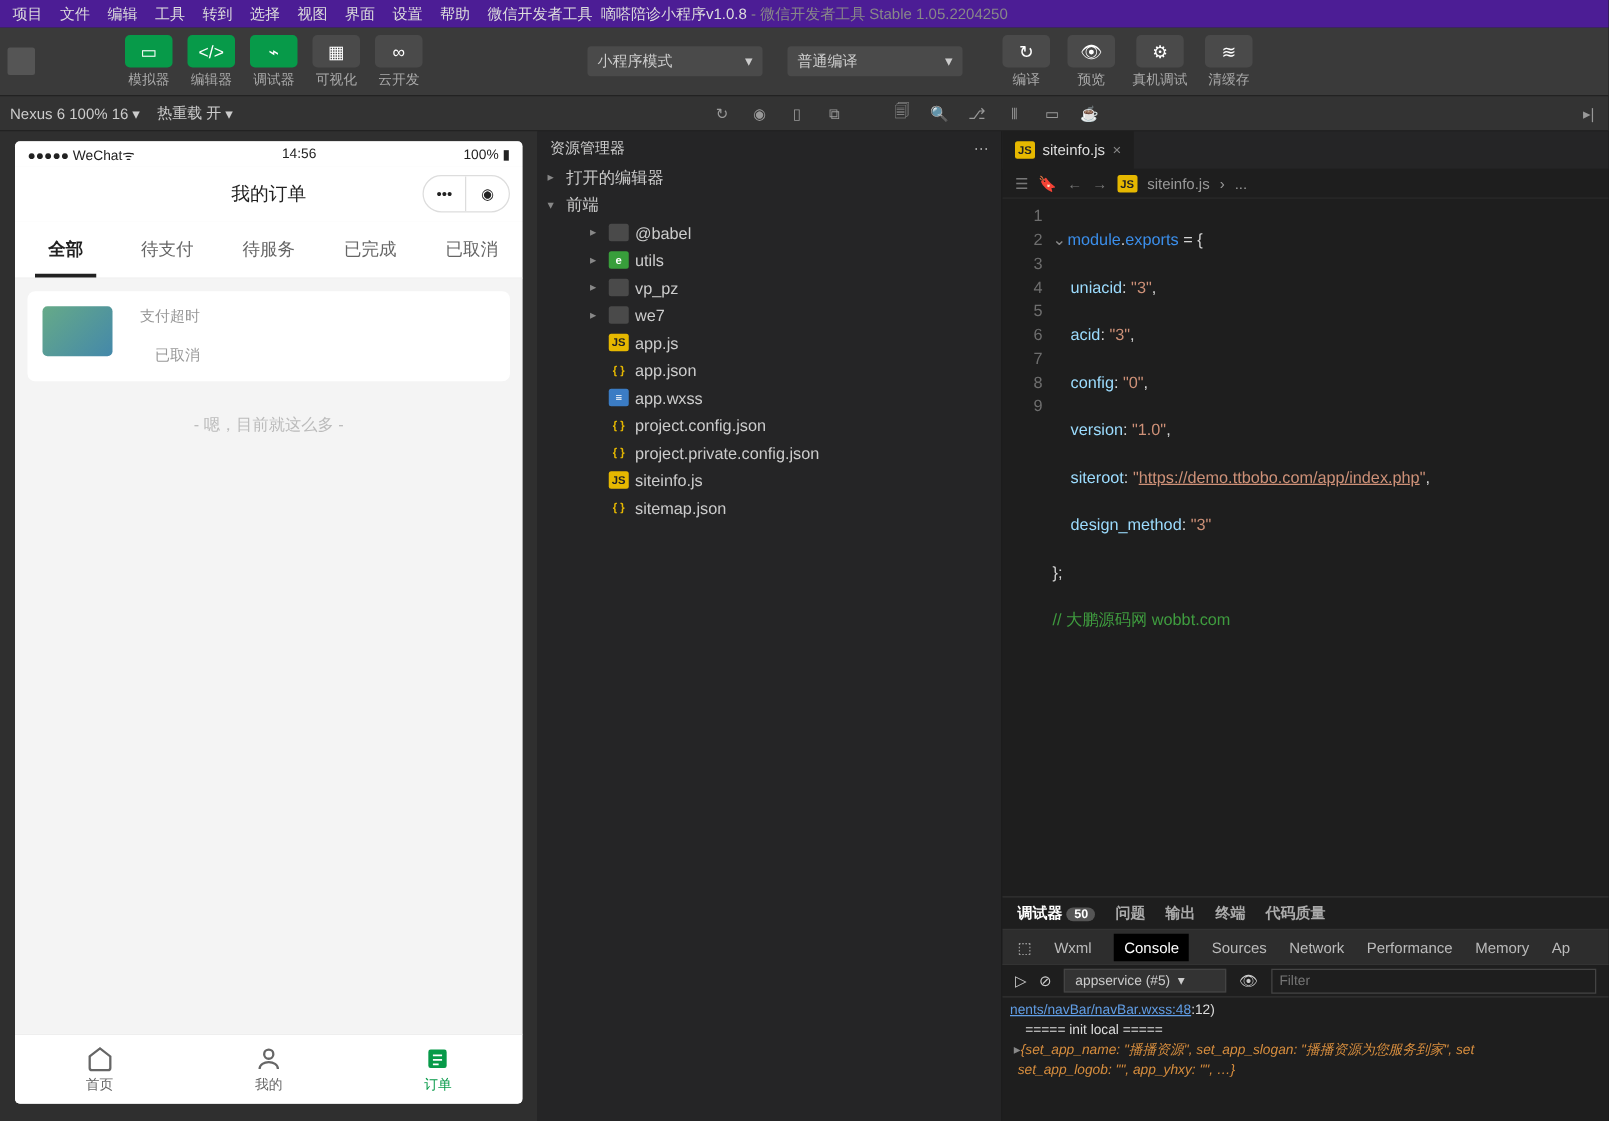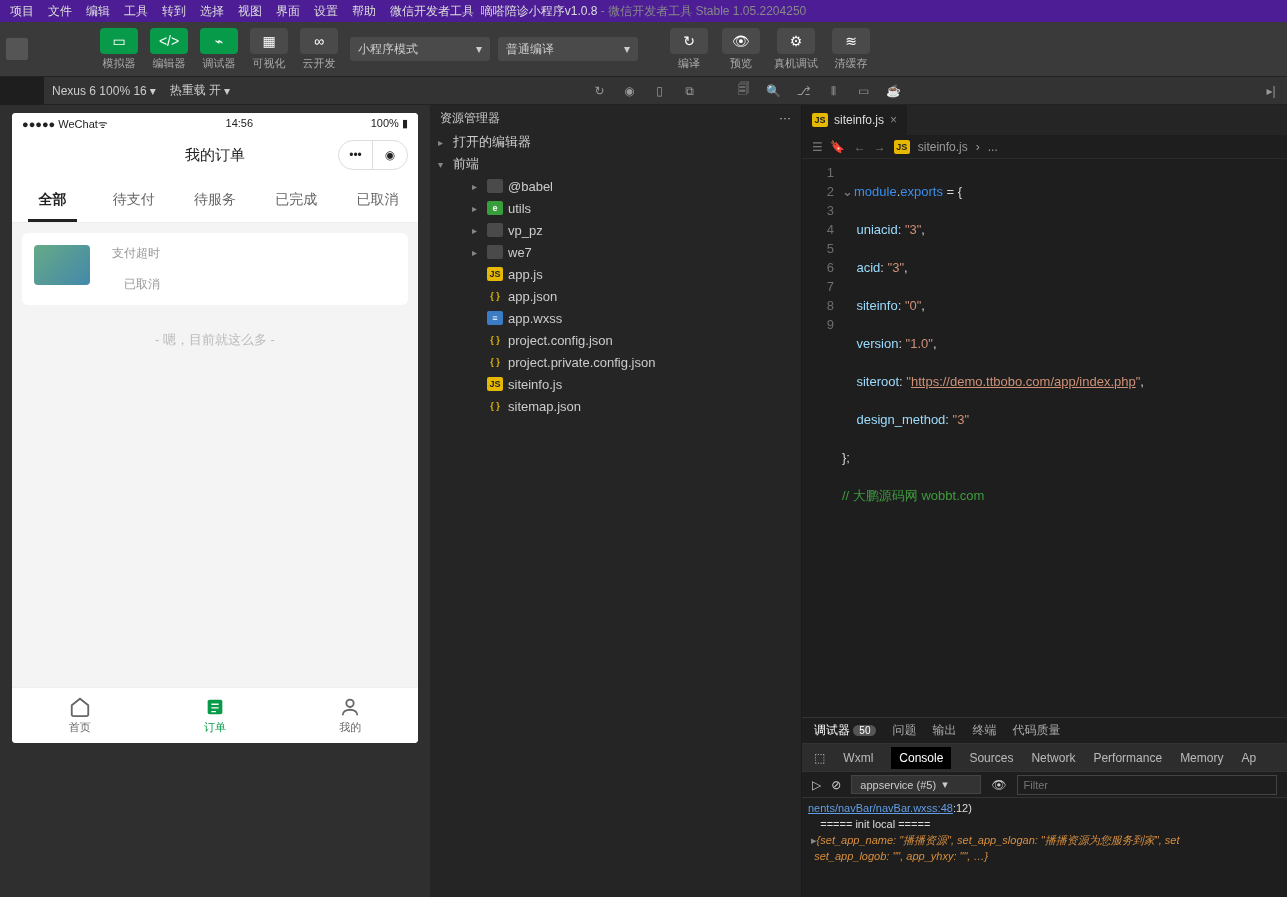--- a/index.html
+++ b/index.html
@@ -13,36 +13,36 @@
 
 
 .toolbar { height:55px; background:#3a3a3a; display:flex; align-items:center; padding:0 6px; gap:8px; border-bottom:1px solid #222; }
 .toolbar .thumb { width:22px; height:22px; background:#555; border-radius:2px; }
 .tool-group { display:flex; gap:4px; margin-left:60px; }
 .tool-btn { display:flex; flex-direction:column; align-items:center; gap:2px; cursor:pointer; padding:2px 4px; }
 .tool-btn .icon-box { width:38px; height:26px; border-radius:4px; display:flex; align-items:center; justify-content:center; color:#fff; font-size:14px; }
 .tool-btn .icon-box.green { background:#079a49; }
 .tool-btn .icon-box.gray { background:#4a4a4a; }
 .tool-btn .lbl { font-size:11px; color:#aaa; }
-.toolbar-center { display:flex; gap:8px; }
+.toolbar-center { display:flex; gap:20px; margin-left:120px; }
 .select-box { width:140px; height:24px; background:#4a4a4a; border-radius:3px; display:flex; align-items:center; justify-content:space-between; padding:0 8px; color:#ccc; font-size:12px; cursor:pointer; }
 .toolbar-right { display:flex; gap:6px; margin-left:20px; }
 
 
-.secbar { height:28px; background:#333; display:flex; align-items:center; padding:0 8px; gap:14px; font-size:12px; color:#bbb; border-bottom:1px solid #222;margin-left:44px; }
+.secbar { height:28px; background:#333; display:flex; align-items:center; padding:0 8px; gap:14px; font-size:12px; color:#bbb; border-bottom:1px solid #222; }
 .secbar .drop { color:#ccc; cursor:pointer; display:flex; align-items:center; gap:3px; }
 .secbar .spacer { flex:1; }
 .secbar .ico { width:16px; height:16px; color:#999; cursor:pointer; display:inline-flex; align-items:center; justify-content:center; }
 
 
 .main { display:flex; height:calc(897px - 22px - 55px - 28px); }
 
 
 .sim-col { width:430px; background:#2f2f2f; display:flex; align-items:flex-start; justify-content:center; padding-top:8px; }
-.phone { width:406px; height:630px; background:#f4f4f4; border-radius:4px; overflow:hidden; display:flex; flex-direction:column; }
+.phone { width:406px; height:770px; background:#f4f4f4; border-radius:4px; overflow:hidden; display:flex; flex-direction:column; }
 .status-bar { height:20px; background:#fff; display:flex; align-items:center; justify-content:space-between; padding:0 10px; font-size:11px; color:#222; font-weight:500; }
 .nav-bar { height:44px; background:#fff; display:flex; align-items:center; justify-content:center; position:relative; }
 .nav-bar .title { font-size:15px; color:#222; font-weight:500; }
 .nav-capsule { position:absolute; right:10px; display:flex; border:1px solid #ddd; border-radius:15px; overflow:hidden; }
 .nav-capsule span { width:34px; height:28px; display:flex; align-items:center; justify-content:center; color:#222; cursor:pointer; }
 .nav-capsule span:first-child { border-right:1px solid #ddd; }
 .tabs-row { height:46px; background:#fff; display:flex; border-bottom:1px solid #eee; }
 .tabs-row .tab { flex:1; display:flex; align-items:center; justify-content:center; font-size:14px; color:#666; cursor:pointer; position:relative; }
 .tabs-row .tab.active { color:#222; font-weight:600; }
 .tabs-row .tab.active::after { content:""; position:absolute; bottom:0; left:20%; right:20%; height:3px; background:#222; }
@@ -89,21 +89,21 @@
 .t-cyan { color:#9cdcfe; }
 .t-str { color:#ce9178; }
 .t-link { color:#ce9178; text-decoration:underline; }
 .t-comment { color:#3f9c3f;margin-top:48px; }
 .t-white { color:#d4d4d4; }
 .fold { display:inline-block; width:12px; color:#888; }
 
 
 .dbg { height:180px; background:#1e1e1e; border-top:1px solid #333; display:flex; flex-direction:column; }
 .dbg-tabs { height:26px; display:flex; align-items:center; gap:16px; padding:0 12px; font-size:12px; color:#aaa; border-bottom:1px solid #333; }
-.dbg-tabs .t { cursor:pointer; }
+.dbg-tabs .t { cursor:pointer;font-weight:bold; }
 .dbg-tabs .t.active { color:#fff; }
 .dbg-tabs .badge { background:#555; border-radius:8px; padding:0 6px; font-size:10px; }
 .dev-tabs { height:28px; background:#2d2d2d; display:flex; align-items:center; gap:18px; padding:0 12px; font-size:12px; color:#bbb; border-bottom:1px solid #333; }
 .dev-tabs .t { cursor:pointer; }
 .dev-tabs .t.active { background:#000; color:#fff; padding:4px 8px; }
 .con-bar { height:26px; display:flex; align-items:center; gap:10px; padding:0 10px; border-bottom:1px solid #333; }
 .con-bar .sel { background:#333; border:1px solid #444; padding:2px 8px; font-size:11px; color:#ccc; display:flex; align-items:center; gap:6px; cursor:pointer; min-width:130px; }
 .con-bar .filter { flex:1; background:transparent; border:1px solid #444; height:20px; padding:0 6px; color:#ccc; font-size:11px; }
 .con-out { flex:1; overflow:auto; font-family:Consolas,monospace; font-size:11px; padding:2px 6px; line-height:16px; }
 .con-out .l { white-space:pre; color:#ddd; }
@@ -237,33 +237,33 @@
         </div>
         <div class="empty">- 嗯，目前就这么多 -</div>
       </div>
       <div class="tab-bar">
         <div class="titem">
           <svg viewBox="0 0 24 24" fill="none" stroke="currentColor" stroke-width="2">
               <path d="M3 10l9-7 9 7v10a2 2 0 01-2 2H5a2 2 0 01-2-2V10z"></path>
             </svg>
           <span>首页</span>
         </div>
+        <div class="titem">
+          <svg viewBox="0 0 24 24" fill="none" stroke="currentColor" stroke-width="2">
+              <circle cx="12" cy="8" r="4"></circle>
+              <path d="M4 21c0-4 4-6 8-6s8 2 8 6"></path>
+            </svg>
+          <span>我的</span>
+        </div>
         <div class="titem active">
           <svg viewBox="0 0 24 24" fill="currentColor">
               <rect x="4" y="4" width="16" height="16" rx="2"></rect>
               <path d="M8 9h8M8 13h8M8 17h5" stroke="#fff" stroke-width="1.5"></path>
             </svg>
           <span>订单</span>
-        </div>
-        <div class="titem">
-          <svg viewBox="0 0 24 24" fill="none" stroke="currentColor" stroke-width="2">
-              <circle cx="12" cy="8" r="4"></circle>
-              <path d="M4 21c0-4 4-6 8-6s8 2 8 6"></path>
-            </svg>
-          <span>我的</span>
         </div>
       </div>
     </div>
   </div>
 
   <div class="exp-col">
     <div class="exp-head">
       <span>资源管理器</span>
       <span>···</span>
     </div>
@@ -363,21 +363,21 @@
           <div>5</div>
           <div>6</div>
           <div>7</div>
           <div>8</div>
           <div>9</div>
       </div>
       <div class="lines">
 <div><span class="fold">⌄</span><span class="t-blue">module</span><span class="t-white">.</span><span class="t-blue">exports</span><span class="t-white"> = {</span></div>
 <div>    <span class="t-cyan">uniacid</span><span class="t-white">: </span><span class="t-str">"3"</span><span class="t-white">,</span></div>
 <div>    <span class="t-cyan">acid</span><span class="t-white">: </span><span class="t-str">"3"</span><span class="t-white">,</span></div>
-<div>    <span class="t-cyan">siteinfo</span><span class="t-white">: </span><span class="t-str">"0"</span><span class="t-white">,</span></div>
+<div>    <span class="t-cyan">config</span><span class="t-white">: </span><span class="t-str">"0"</span><span class="t-white">,</span></div>
 <div>    <span class="t-cyan">version</span><span class="t-white">: </span><span class="t-str">"1.0"</span><span class="t-white">,</span></div>
 <div>    <span class="t-cyan">siteroot</span><span class="t-white">: </span><span class="t-str">"</span><span class="t-link">https://demo.ttbobo.com/app/index.php</span><span class="t-str">"</span><span class="t-white">,</span></div>
 <div>    <span class="t-cyan">design_method</span><span class="t-white">: </span><span class="t-str">"3"</span></div>
 <div><span class="t-white">};</span></div>
 <div><span class="t-comment">// 大鹏源码网 wobbt.com</span></div>
       </div>
     </div>
 
     <div class="dbg">
       <div class="dbg-tabs">

